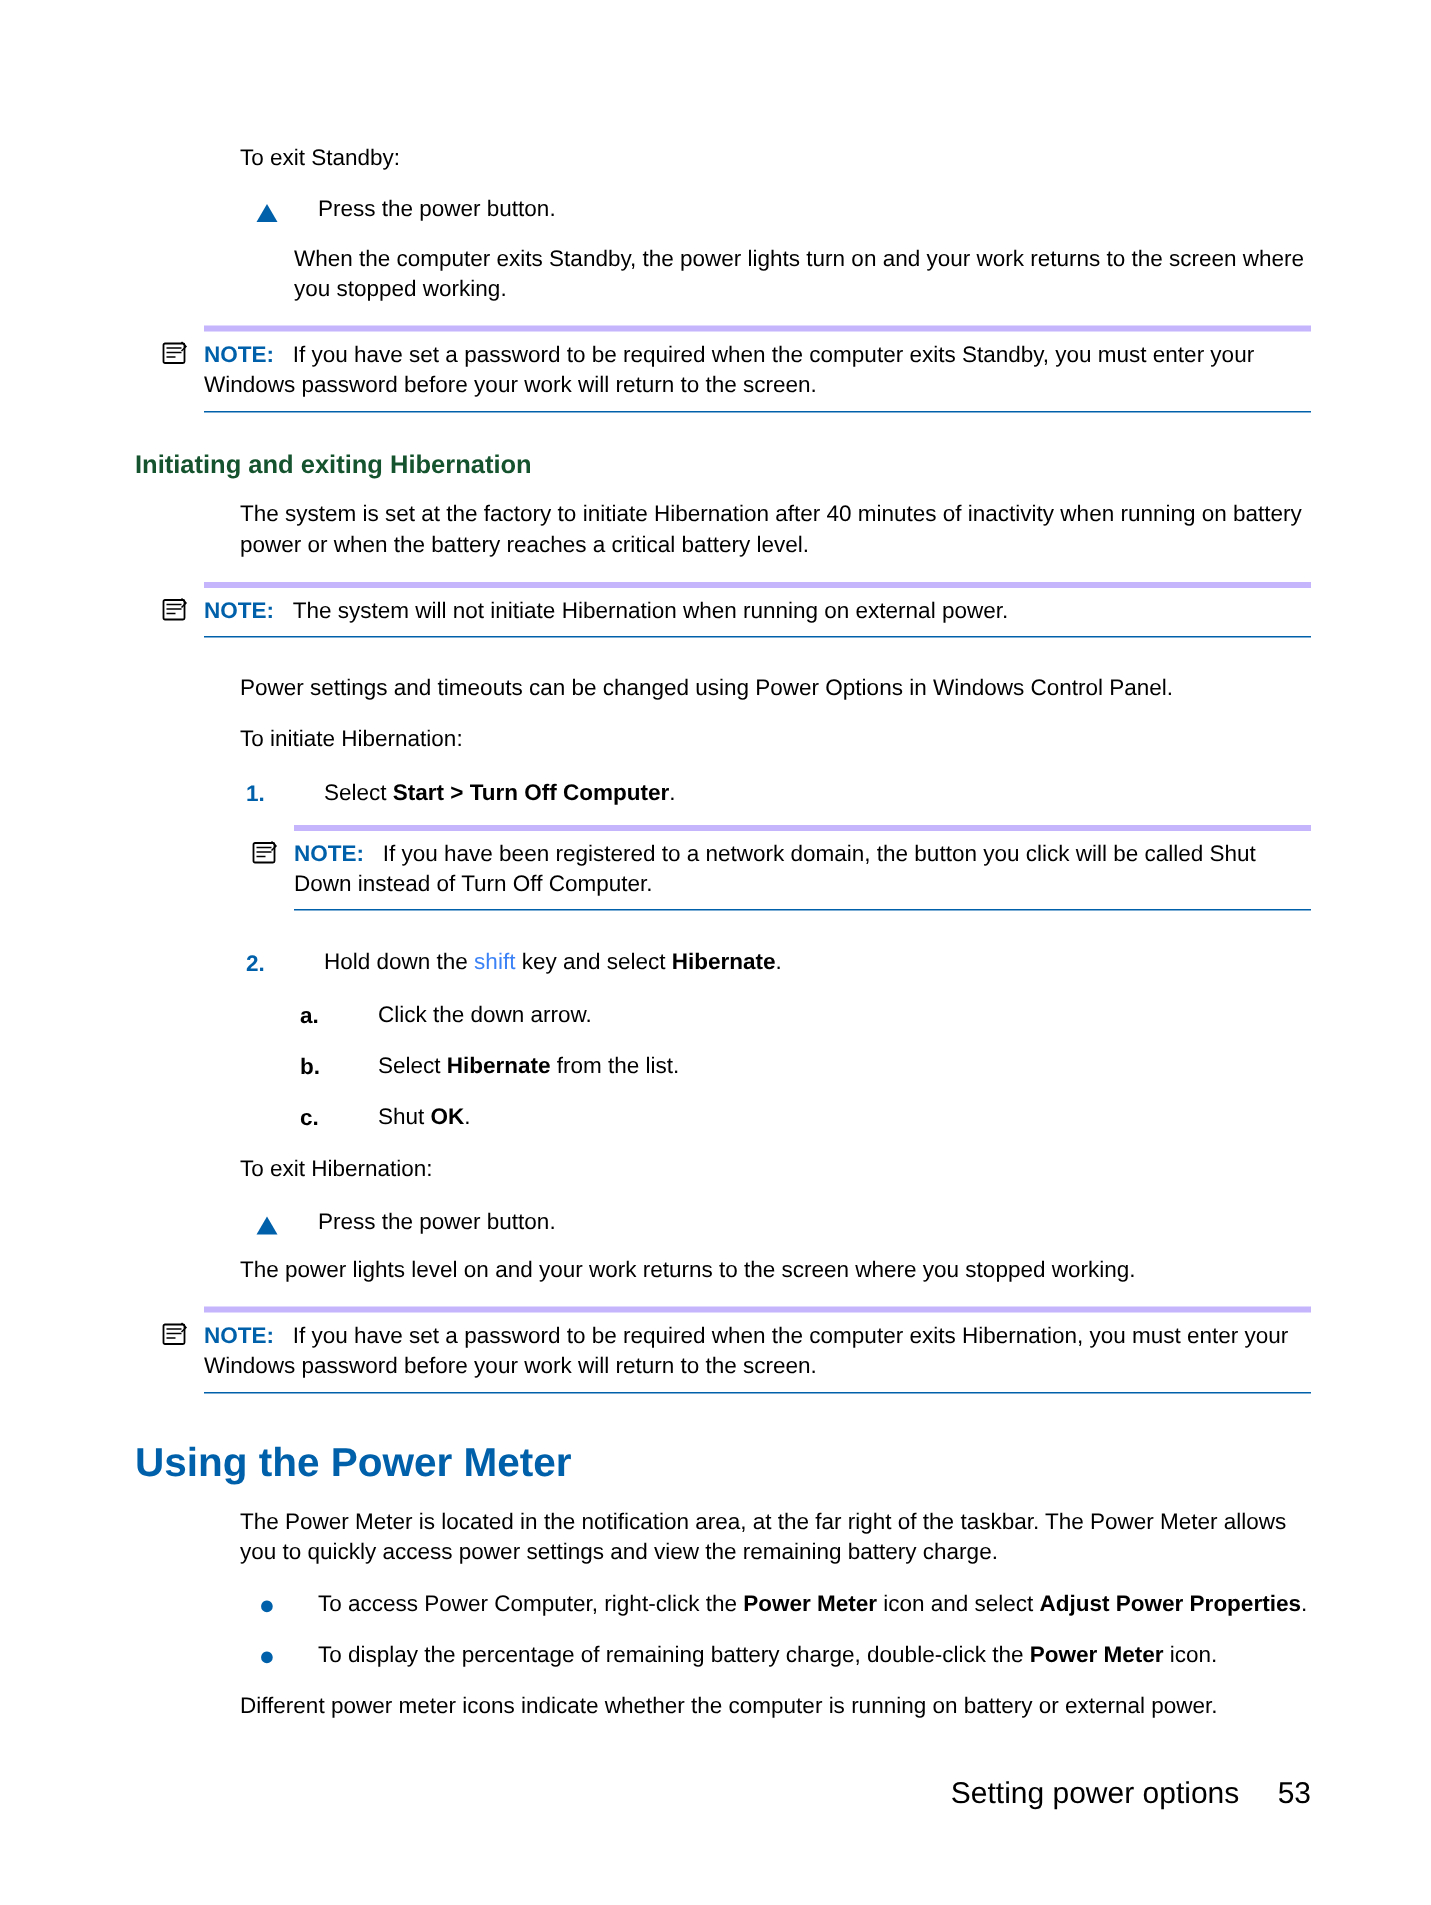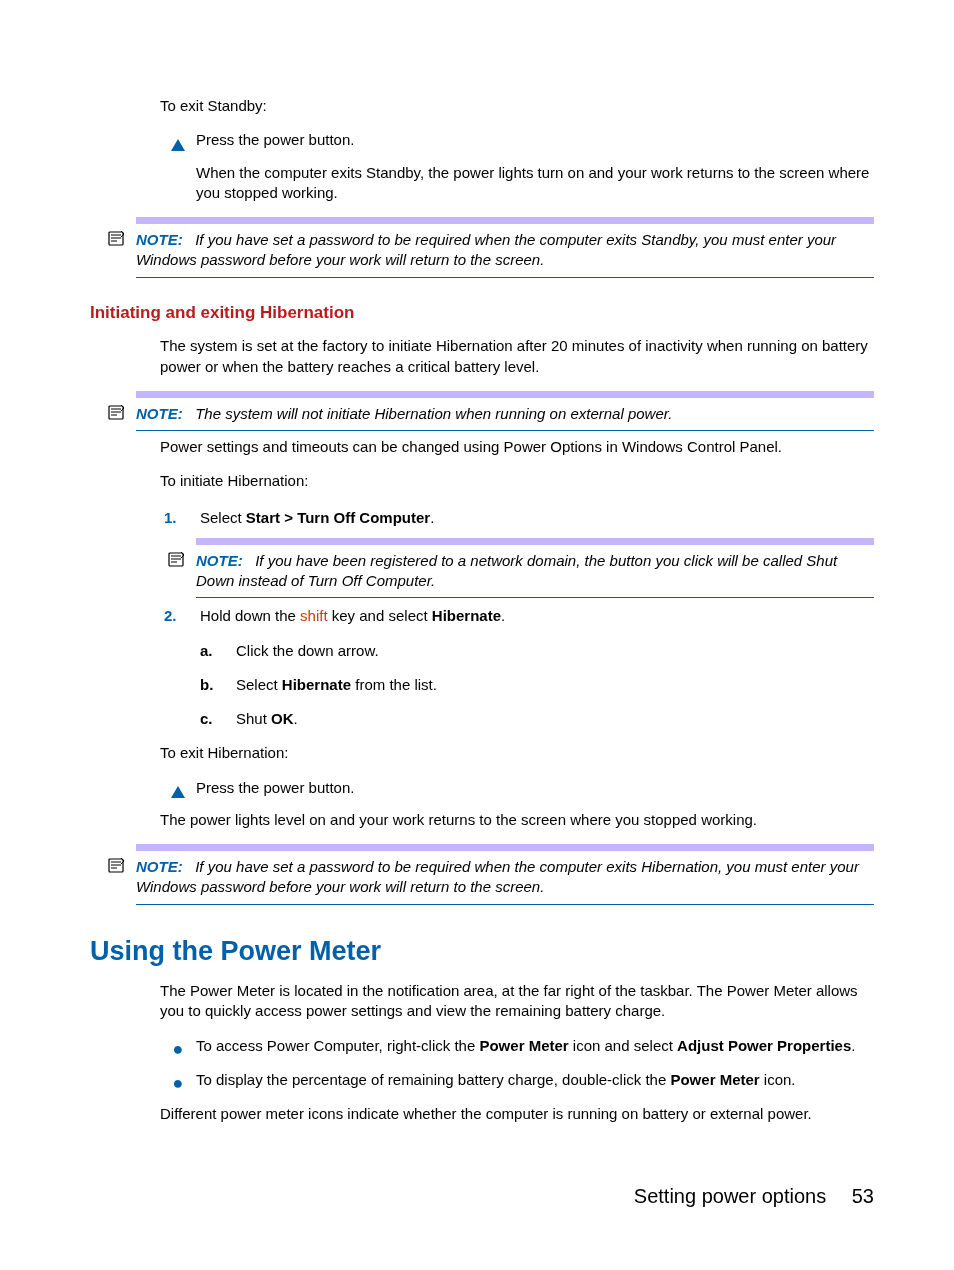--- a/index.html
+++ b/index.html
@@ -21,60 +21,59 @@
   }
   .indent-1 { margin-left: 70px; }
   .indent-2 { margin-left: 106px; }
   h2 {
     color: #0061aa;
     font-weight: bold;
     font-size: 27px;
     margin: 28px 0 12px 0;
   }
   h3 {
-    color: #b91c1c;
+    color: #14532d;
     font-weight: bold;
     font-size: 17px;
     margin: 24px 0 12px 0;
   }
   p { margin: 0 0 14px 0; }
 
-  .row { display: flex; align-items: flex-end; }
+  .row { display: flex; align-items: center; gap: 16px; }
   .marker-col { width: 36px; flex: 0 0 36px; display:flex; justify-content:center; padding-top:2px;}
   .marker-col.num { font-weight:bold; color:#0061aa; justify-content:flex-start; padding-left:4px;}
   .marker-col.letter { font-weight:bold; justify-content:flex-start; padding-left:4px;}
   .marker-col.dot { color:#0061aa; font-size:18px; line-height:14px; padding-top:0;}
   .row .body { flex: 1; }
 
   .triangle {
     width: 0; height: 0;
     border-left: 7px solid transparent;
     border-right: 7px solid transparent;
     border-bottom: 12px solid #0061aa;
     margin-top: 2px;
   }
 
   .note-block {
     margin-left: 46px;
-    border-top: 7px solid #c4b5fd;
+    border-top: 4px solid #c4b5fd;
     border-bottom: 1px solid #0061aa;
     padding: 6px 0;
     position: relative;
-    margin-bottom: 6px;
-    font-style: italic;
+    margin-bottom: 24px;
   }
   .note-block.inner { margin-left: 106px; }
   .note-icon {
     position: absolute;
     left: -28px;
     top: 6px;
   }
   .note-label { color:#0061aa; font-weight:bold; }
   .b { font-weight: bold; }
-  .link { color:#c2410c; }
+  .link { color:#3b82f6; }
 
   .footer {
     position: absolute;
     bottom: 60px;
     right: 80px;
     font-size: 20px;
   }
   .footer .pn { margin-left: 20px; }
 </style>
 </head>
@@ -99,21 +98,21 @@
           <path d="M3 5h10M3 8h10M3 11h6" stroke="#000" stroke-width="1"></path>
           <path d="M13 1l3 3-3 3" fill="none" stroke="#000" stroke-width="1"></path>
         </svg>
     </span>
     <span class="note-label">NOTE:</span>
     <span>&nbsp;&nbsp;</span><span>If you have set a password to be required when the computer exits Standby, you must enter your Windows password before your work will return to the screen.</span>
   </div>
 
   <h3>Initiating and exiting Hibernation</h3>
 
-  <p class="indent-1">The system is set at the factory to initiate Hibernation after 20 minutes of inactivity when running on battery power or when the battery reaches a critical battery level.</p>
+  <p class="indent-1">The system is set at the factory to initiate Hibernation after 40 minutes of inactivity when running on battery power or when the battery reaches a critical battery level.</p>
 
   <div class="note-block">
     <span class="note-icon">
       <svg width="18" height="18" viewBox="0 0 18 18">
           <rect x="1" y="2" width="14" height="13" rx="1" fill="none" stroke="#000" stroke-width="1.2"></rect>
           <path d="M3 5h10M3 8h10M3 11h6" stroke="#000" stroke-width="1"></path>
           <path d="M13 1l3 3-3 3" fill="none" stroke="#000" stroke-width="1"></path>
         </svg>
     </span>
     <span class="note-label">NOTE:</span>

